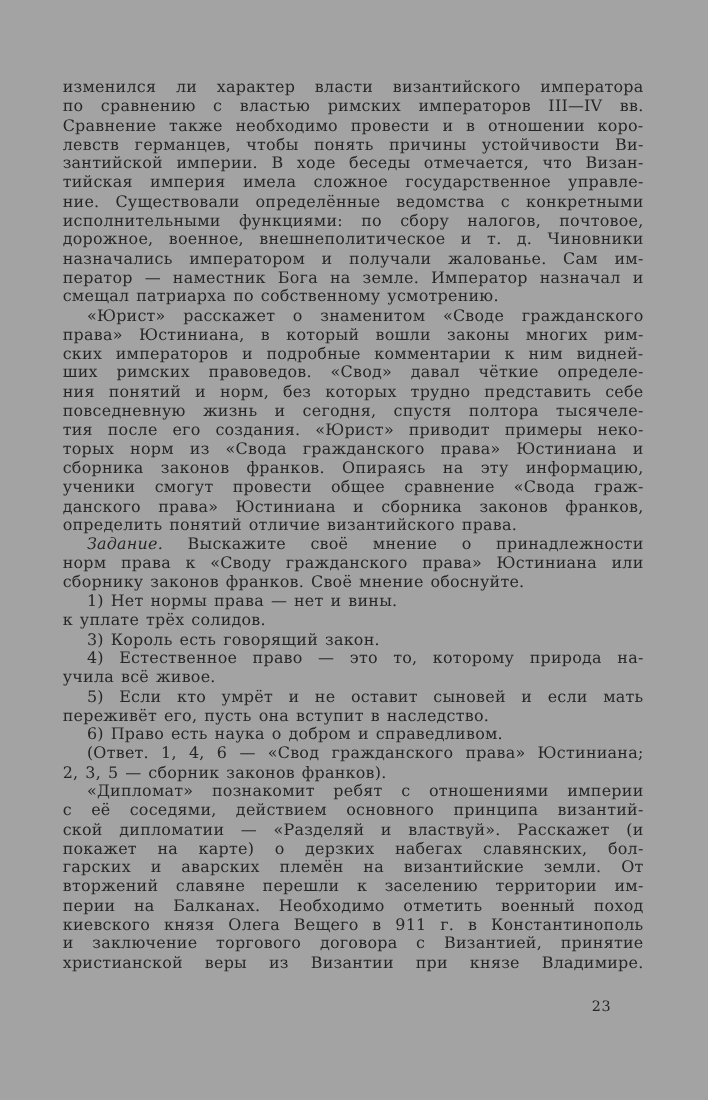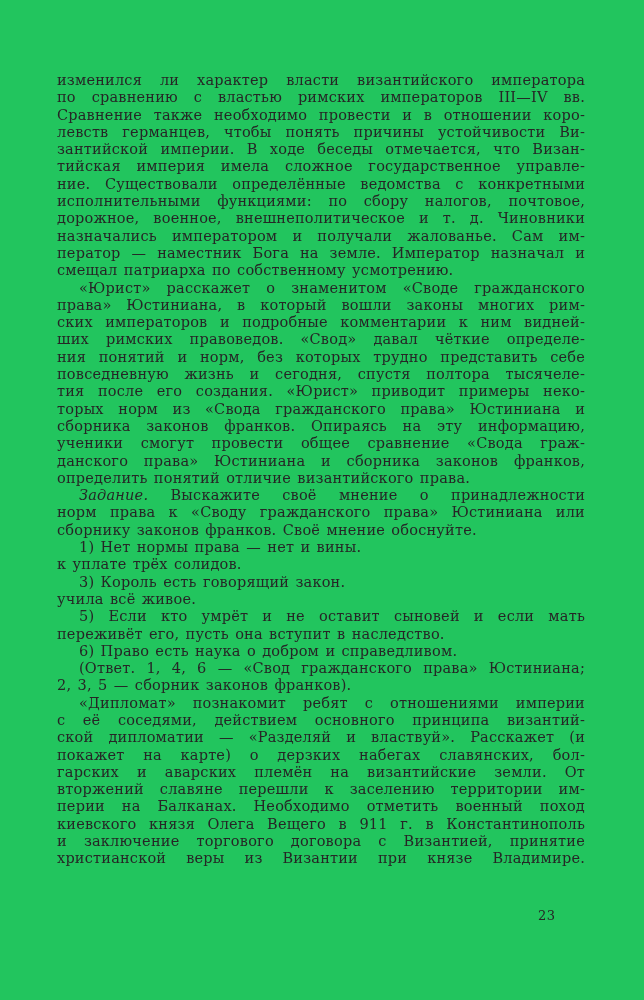--- a/index.html
+++ b/index.html
@@ -1,20 +1,20 @@
 <!DOCTYPE html>
 <html><head>
 <meta charset="utf-8">
 <style>
   html, body { margin: 0; padding: 0; background: #ffffff; }
   .page {
     position: relative;
     width: 644px;
     height: 1000px;
-    background: #22c55e;
+    background: #a3a3a3;
     overflow: hidden;
     font-family: "DejaVu Serif", "Liberation Serif", serif;
     color: #262626;
   }
   .text-block {
     position: absolute;
     left: 57px;
     top: 72px;
     width: 528px;
     font-size: 14.5px;
@@ -75,20 +75,21 @@
       <div class="para">
         <div class="line ind">1) Нет нормы права — нет и вины.</div>
       </div>
       <div class="para">
         <div class="line">к уплате трёх солидов.</div>
       </div>
       <div class="para">
         <div class="line ind">3) Король есть говорящий закон.</div>
       </div>
       <div class="para">
+        <div class="line j ind">4) Естественное право — это то, которому природа на-</div>
         <div class="line">учила всё живое.</div>
       </div>
       <div class="para">
         <div class="line j ind">5) Если кто умрёт и не оставит сыновей и если мать</div>
         <div class="line">переживёт его, пусть она вступит в наследство.</div>
       </div>
       <div class="para">
         <div class="line ind">6) Право есть наука о добром и справедливом.</div>
       </div>
       <div class="para">

